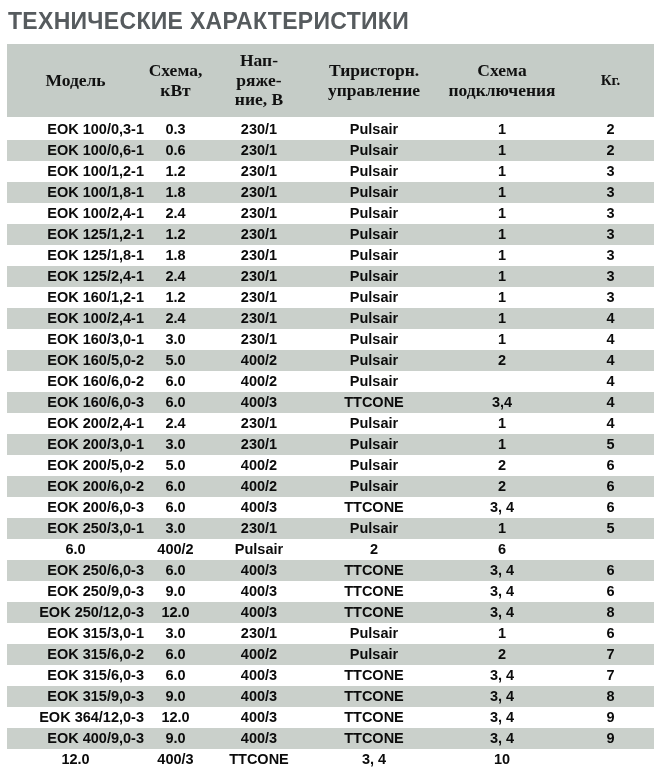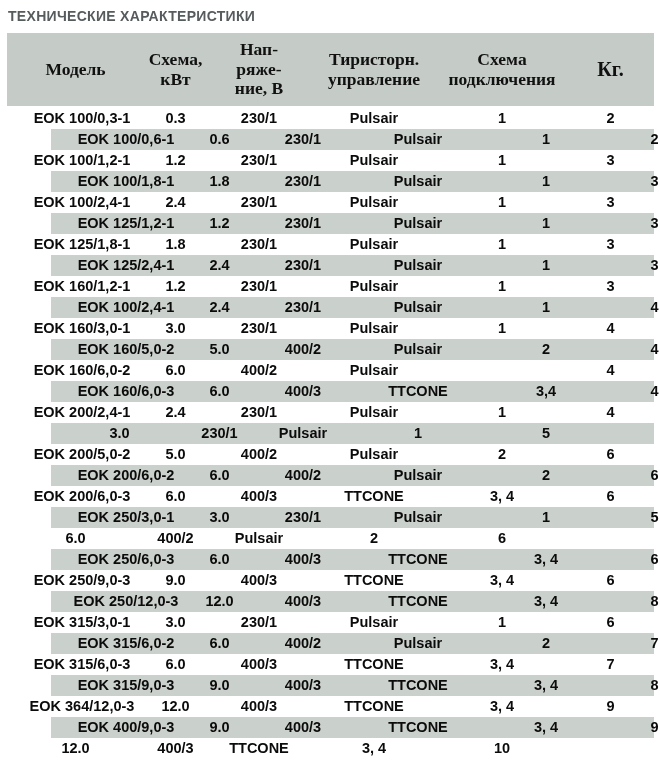--- a/index.html
+++ b/index.html
@@ -5,21 +5,21 @@
   html, body { margin: 0; padding: 0; }
   body {
     width: 660px; height: 769px;
     background: #ffffff;
     font-family: "Liberation Sans", sans-serif;
     overflow: hidden;
     position: relative;
   }
   .page-title {
     margin: 8px 0 0 8px;
-    font-size: 14px;
+    font-size: 23px;
     font-weight: bold;
     letter-spacing: 0.3px;
     color: var(--title-color, #565b5e);
     font-family: "Liberation Sans", sans-serif;
   }
   .spec-table {
     margin: 9px 6px 0 7px;
     width: 647px;
   }
   .thead {
@@ -29,36 +29,36 @@
     height: 73px;
     align-items: center;
     font-family: "Liberation Serif", serif;
     font-weight: bold;
     font-size: 17.5px;
     text-align: center;
     line-height: 1.12;
     color: #111;
   }
   .thead .hcell { white-space: pre-line; }
-  .thead .hcell.kg { font-size: 20px; }
+  .thead .hcell.kg { font-size: 15px; }
   .tbody { margin-top: 2px; }
   .row {
     display: grid;
     grid-template-columns: 137px 63px 104px 126px 130px 87px;
     height: 21px;
     line-height: 21px;
     font-size: 14.5px;
     font-weight: bold;
     text-align: center;
     color: #0b0b0b;
     font-family: "Liberation Sans", sans-serif;
   }
-  .row.striped { background: var(--stripe, #cad0cb); margin-left: 44px; }
+  .row.striped { background: var(--stripe, #cad0cb); }
   .row .c-model {
-    text-align: center;
+    text-align: right;
     padding-left: 13px;
     white-space: nowrap;
   }
 </style>
 </head>
 <body>
 
 <div class="page-title">ТЕХНИЧЕСКИЕ ХАРАКТЕРИСТИКИ</div>
 
 <div class="spec-table">
@@ -190,20 +190,21 @@
       </div>
       <div class="row">
         <div class="cell c-model">EOK 200/2,4-1</div>
         <div class="cell c-power">2.4</div>
         <div class="cell c-voltage">230/1</div>
         <div class="cell c-control">Pulsair</div>
         <div class="cell c-scheme">1</div>
         <div class="cell c-kg">4</div>
       </div>
       <div class="row striped">
+        <div class="cell c-model">EOK 200/3,0-1</div>
         <div class="cell c-power">3.0</div>
         <div class="cell c-voltage">230/1</div>
         <div class="cell c-control">Pulsair</div>
         <div class="cell c-scheme">1</div>
         <div class="cell c-kg">5</div>
       </div>
       <div class="row">
         <div class="cell c-model">EOK 200/5,0-2</div>
         <div class="cell c-power">5.0</div>
         <div class="cell c-voltage">400/2</div>

